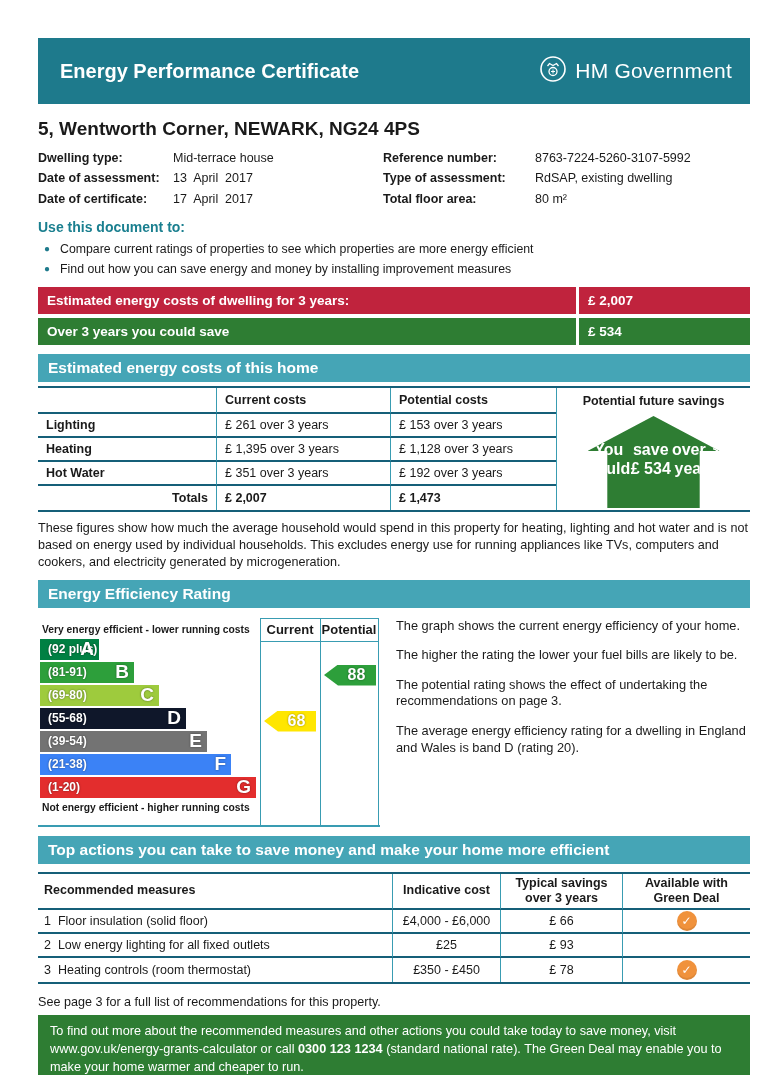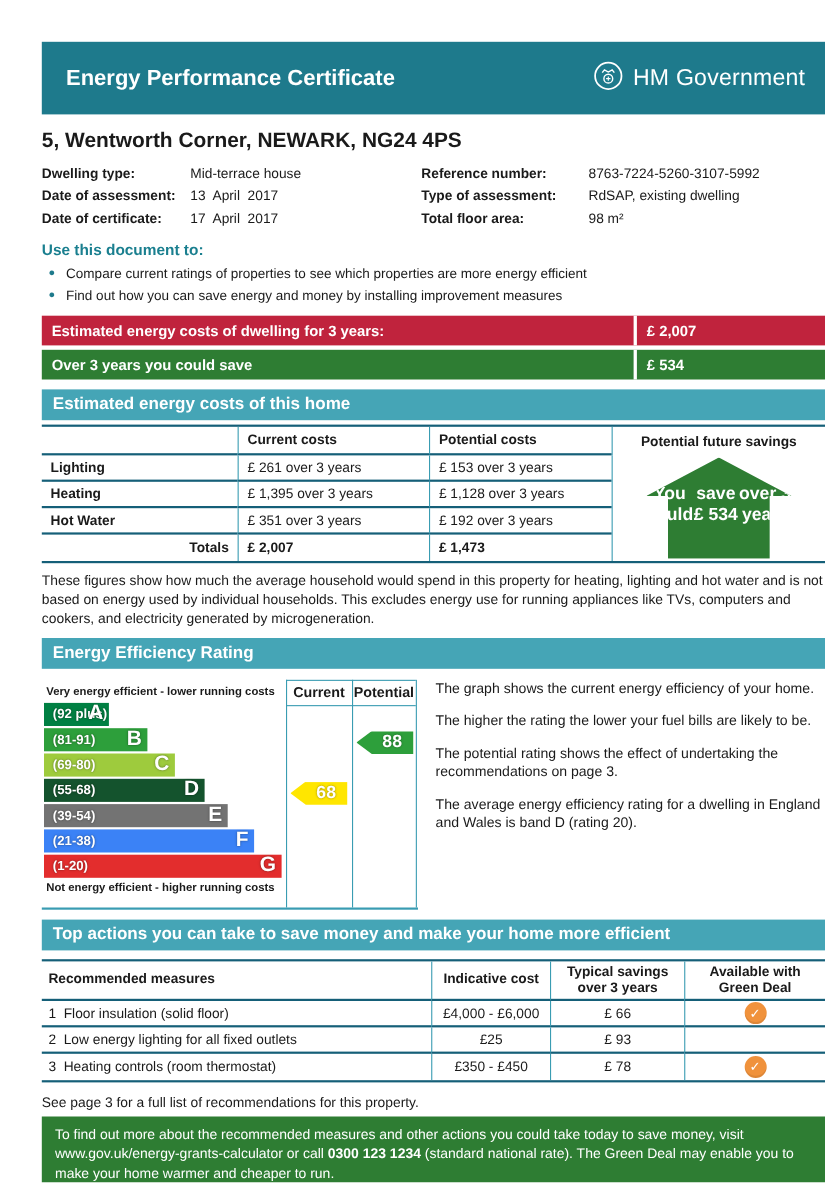--- a/index.html
+++ b/index.html
@@ -139,21 +139,21 @@
       <div class="drow">
         <span class="dlab">Reference number:</span>
         <span class="dval">8763-7224-5260-3107-5992</span>
       </div>
       <div class="drow">
         <span class="dlab">Type of assessment:</span>
         <span class="dval">RdSAP, existing dwelling</span>
       </div>
       <div class="drow">
         <span class="dlab">Total floor area:</span>
-        <span class="dval">98 m²</span>
+        <span class="dval">80 m²</span>
       </div>
     </div>
   </div>
 
   <div class="useheading">Use this document to:</div>
   <div class="bullets">
     <div class="bul">
       <span class="dot">●</span>
       <span>Compare current ratings of properties to see which properties are more energy efficient</span>
     </div>
@@ -225,21 +225,21 @@
           <span class="letter">A</span>
         </div>
         <div class="band w-b" style="background: rgb(45, 159, 59);">
           <span class="range">(81-91)</span>
           <span class="letter">B</span>
         </div>
         <div class="band w-c" style="background: rgb(158, 203, 61);">
           <span class="range">(69-80)</span>
           <span class="letter">C</span>
         </div>
-        <div class="band w-d" style="background: #14532d;">
+        <div class="band w-d" style="background: #0f172a;">
           <span class="range">(55-68)</span>
           <span class="letter">D</span>
         </div>
         <div class="band w-e" style="background: #737373;">
           <span class="range">(39-54)</span>
           <span class="letter">E</span>
         </div>
         <div class="band w-f" style="background: #3b82f6;">
           <span class="range">(21-38)</span>
           <span class="letter">F</span>

